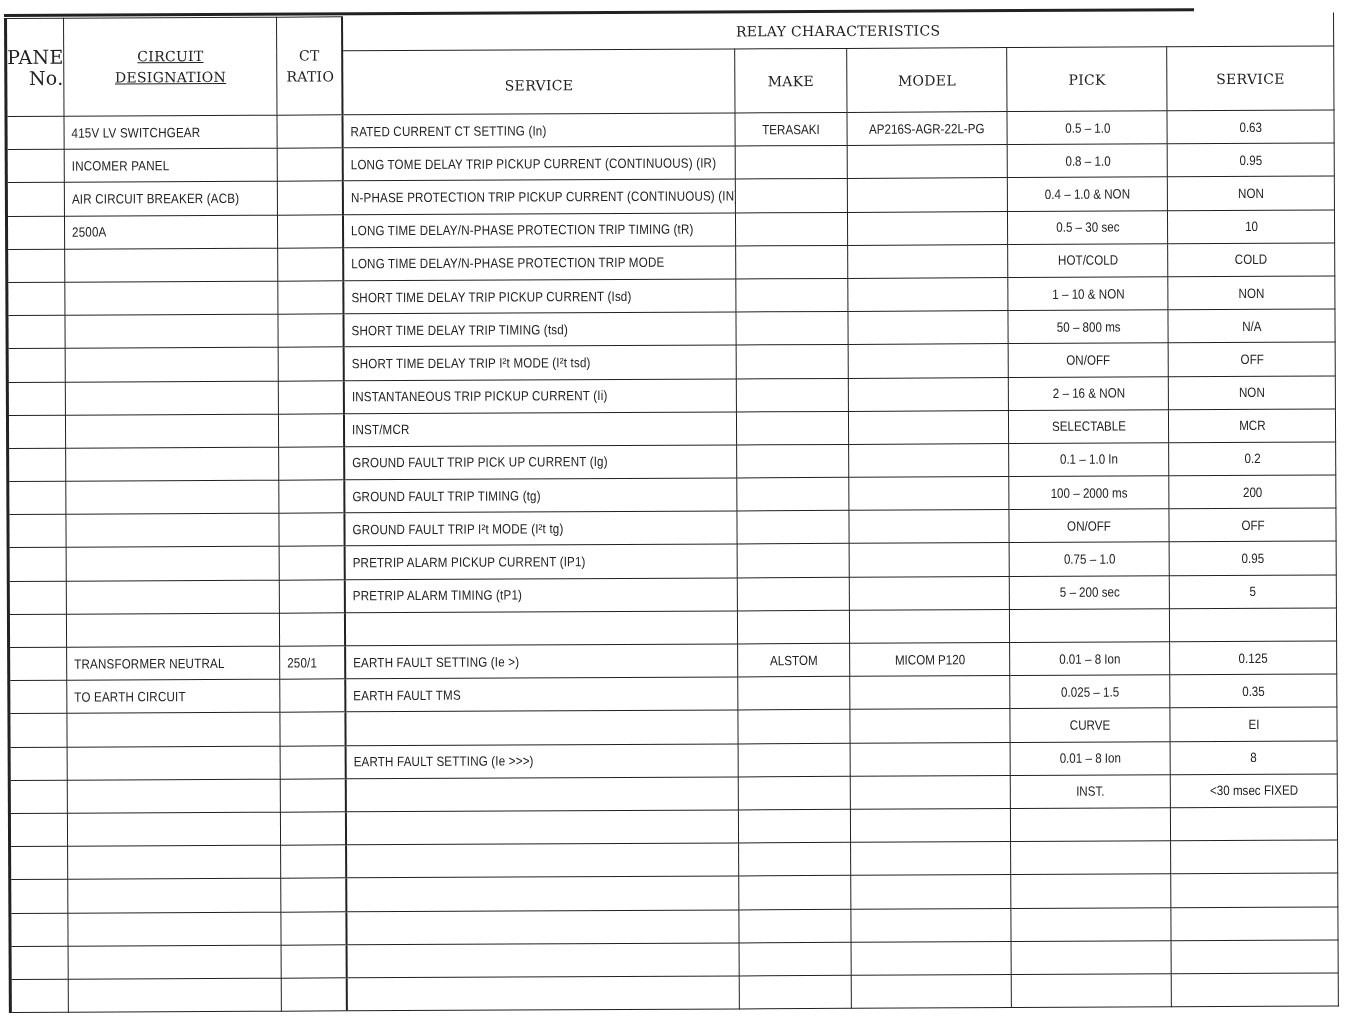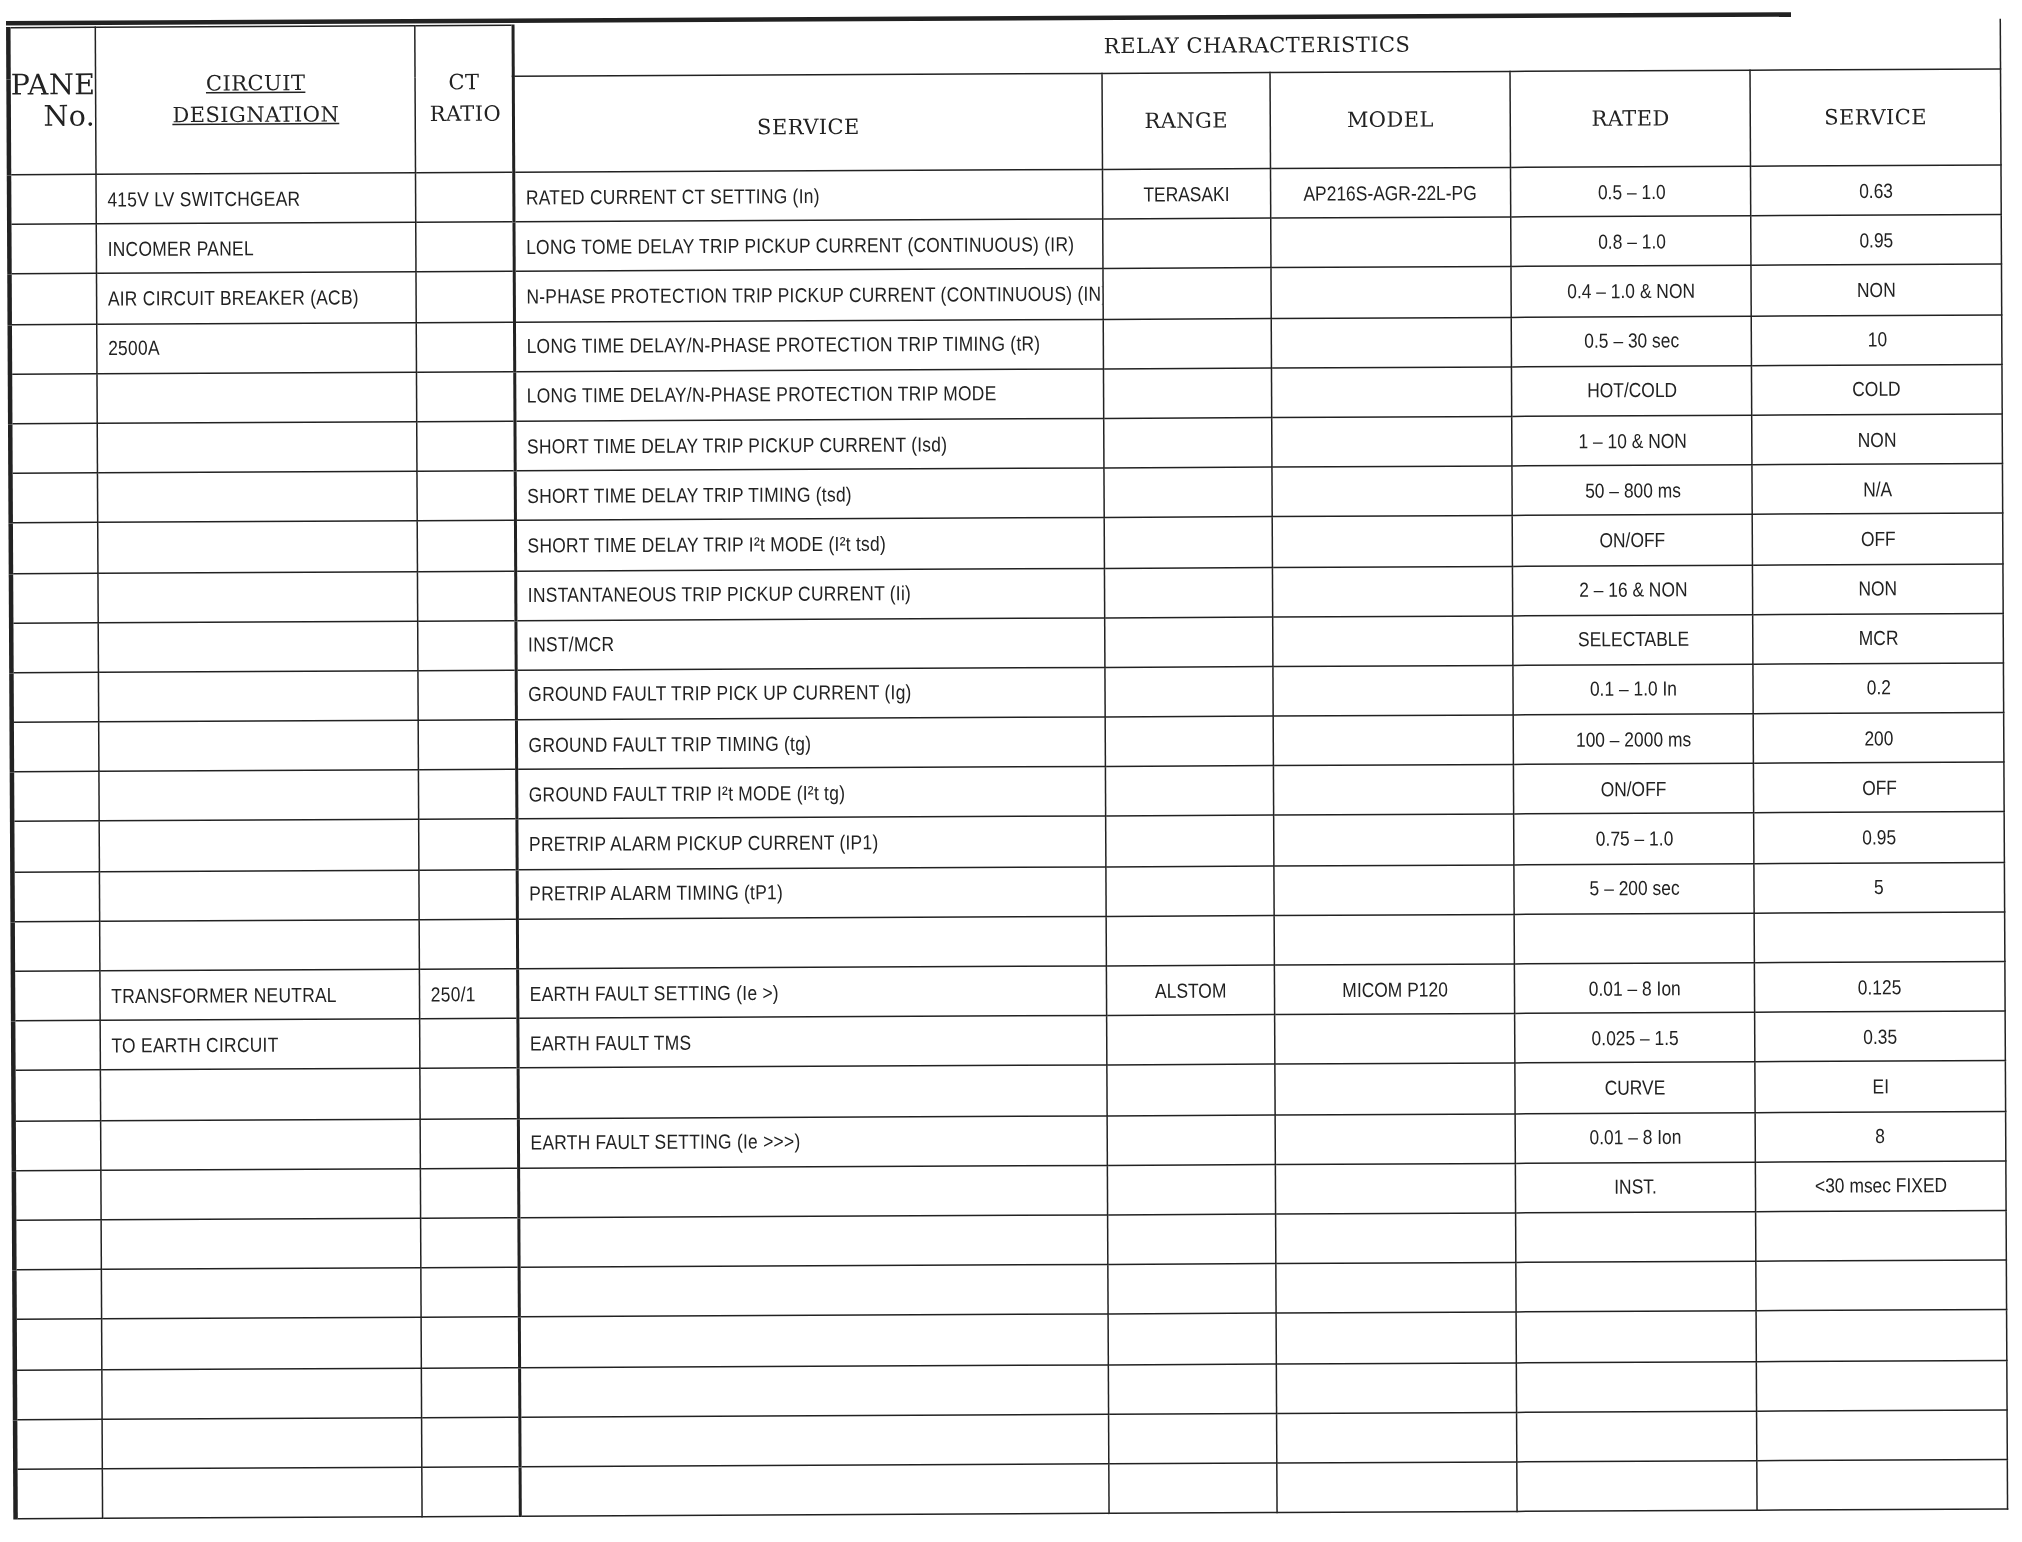--- a/index.html
+++ b/index.html
@@ -38,23 +38,23 @@
     </colgroup>
     <thead>
       <tr class="head-group">
         <th rowspan="2" class="outer-left multiline" style="font-size:19px;text-align:right;">PANEL No.</th>
         <th rowspan="2" class="multiline"><span style="display:inline-block;width:120px;text-decoration:underline;">CIRCUIT DESIGNATION</span></th>
         <th rowspan="2" class="multiline heavy-right"><span style="display:inline-block;width:46px;">CT RATIO</span></th>
         <th colspan="5" style="border-top:none;">RELAY CHARACTERISTICS</th>
       </tr>
       <tr class="head-sub">
         <th style="padding-top:6px;">SERVICE</th>
-        <th>RANGE</th>
+        <th>MAKE</th>
         <th>MODEL</th>
-        <th>RATED</th>
+        <th>PICK</th>
         <th>SERVICE</th>
       </tr>
     </thead>
     <tbody id="rows">
 
     <tr class="" style="">
         <td class="ctr outer-left"><span class="sq-c"></span></td>
         <td class="text"><span class="sq">415V LV SWITCHGEAR</span></td>
         <td class="text heavy-right"><span class="sq"></span></td>
         <td class="text"><span class="sq">RATED CURRENT CT SETTING (In)</span></td>

